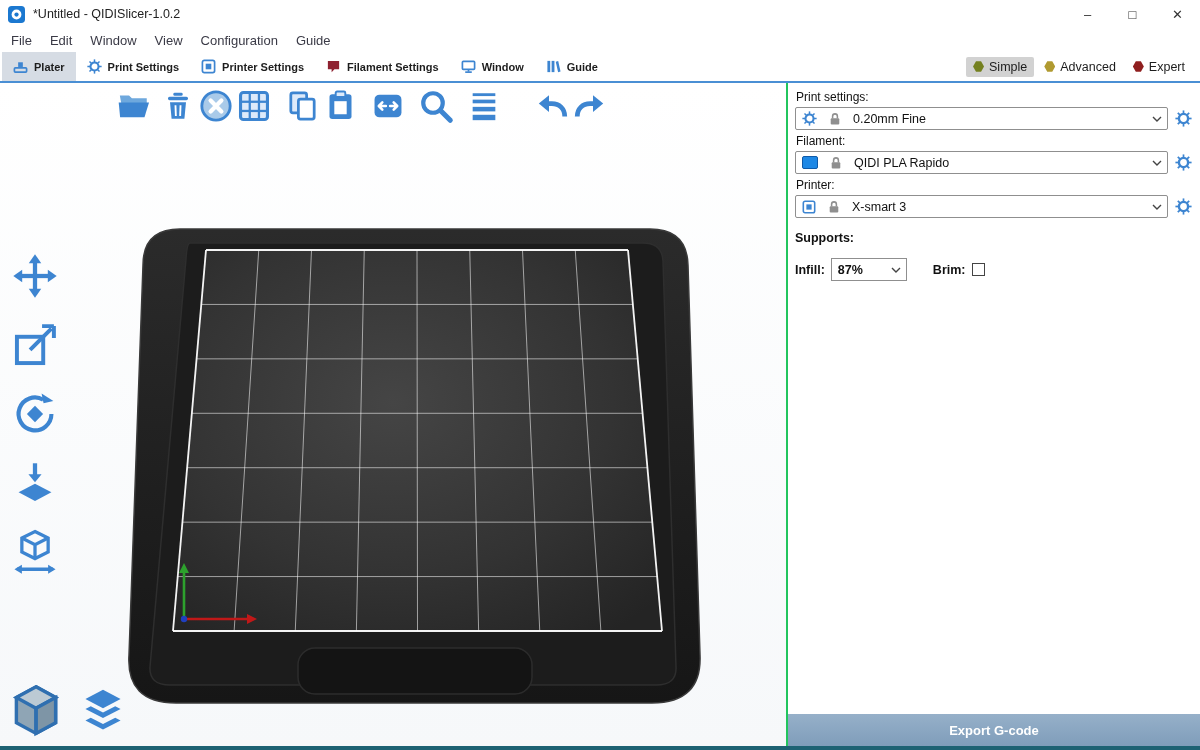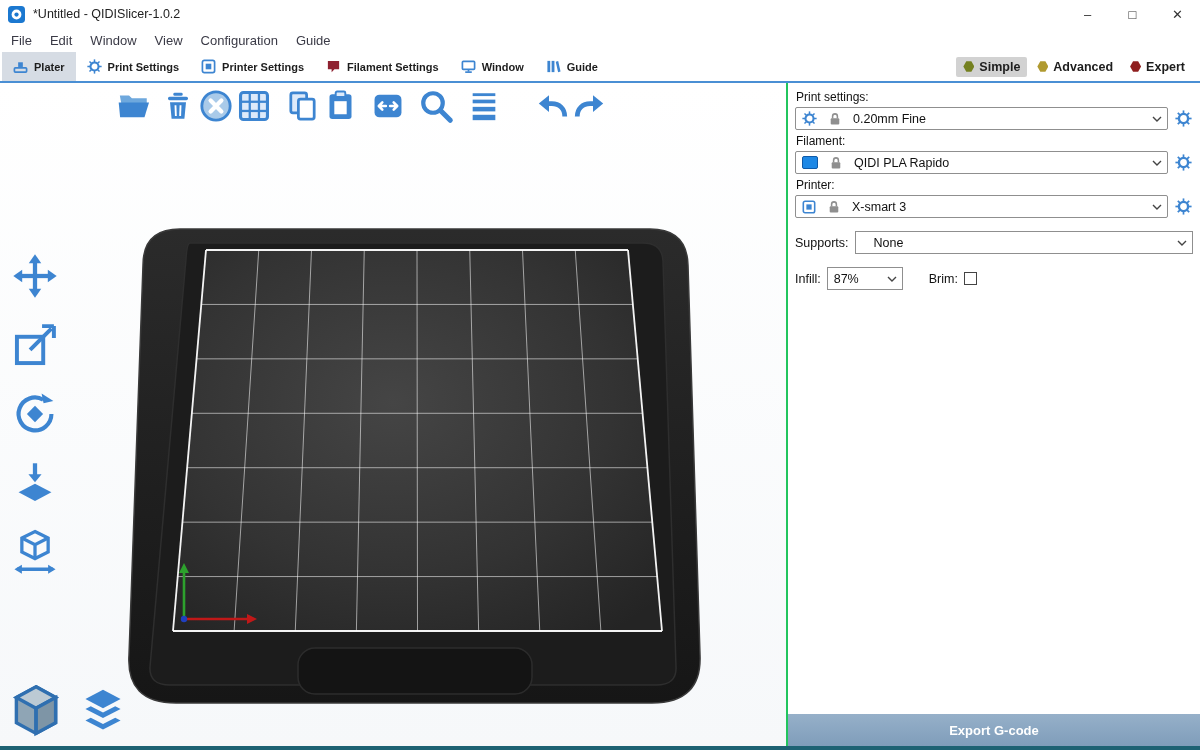--- a/index.html
+++ b/index.html
@@ -16,21 +16,21 @@
 
   
   .menubar { position:absolute; top:28px; left:0; right:0; height:24px; display:flex; align-items:flex-start; padding-left:2px; background:#fff; }
   .menuitem { padding:0 9px; font-size:13px; color:#3a3a46; background:transparent; border:none; height:24px; }
 
   
   .tabbar { position:absolute; top:52px; left:0; right:0; height:31px; display:flex; align-items:stretch; background:#fff; border-bottom:2px solid #4a8fd4; padding-left:2px; }
   .tab { display:flex; align-items:center; gap:6px; padding:0 11px; font-size:11px; font-weight:bold; color:#1d1d1d; background:transparent; border:none; }
   .tab.active { background:#d6dce4; }
   .modes { margin-left:auto; display:flex; align-items:center; gap:3px; padding-right:8px; }
-  .mode { display:flex; align-items:center; gap:5px; padding:3px 7px; font-size:12.5px; font-weight:bold; color:#1d1d1d; background:transparent; border:none; border-radius:2px; }
+  .mode { display:flex; align-items:center; gap:5px; padding:3px 7px; font-size:12.5px; font-weight:normal; color:#1d1d1d; background:transparent; border:none; border-radius:2px; }
   .mode.active { background:#d2d2d2; }
   .hex { display:inline-block; width:11px; height:11px; clip-path:polygon(27% 3%,73% 3%,100% 50%,73% 97%,27% 97%,0 50%); }
   .hex.simple { background:#74801f; }
   .hex.advanced { background:#b09a30; }
   .hex.expert { background:#8f1f1f; }
 
   
   .viewport { position:absolute; top:83px; left:0; width:786px; height:663px; background:linear-gradient(#ffffff,#f6f8fa); overflow:hidden; }
   .sidepanel { position:absolute; top:83px; left:786px; right:0; bottom:4px; background:#fff; border-left:2px solid #22c55e; padding:3px 7px 40px 7px; font-size:12px; }
   .bottom-strip { position:absolute; left:0; right:0; bottom:0; height:4px; background:#1d6273; }
@@ -48,21 +48,21 @@
 
   .bed-svg { position:absolute; top:0; left:0; }
 
   
   .field-label { margin:4px 0 3px 1px; color:#111; font-size:12px; }
   .combo-row { display:flex; align-items:center; gap:5px; }
   .combo { flex:1; height:23px; border:1px solid #8f8f8f; border-radius:2px; background:#fff; display:flex; align-items:center; gap:12px; padding:0 5px 0 6px; }
   .combo-text { flex:1; font-size:12.5px; color:#111; white-space:nowrap; overflow:hidden; }
   .gear-btn { width:20px; height:20px; display:flex; align-items:center; justify-content:center; background:transparent; border:none; padding:0; }
   .swatch { width:16px; height:13px; background:#1e88e5; border:1px solid #0f5aa8; border-radius:2px; }
-  .row-inline { display:flex; align-items:center; margin-top:13px; }
+  .row-inline { display:flex; align-items:center; margin-top:13px;font-weight:bold; }
   .inline-label { font-size:12.5px; color:#111; }
   .supports-combo { flex:1; margin-left:6px; height:23px; border:1px solid #8f8f8f; background:#fff; display:flex; align-items:center; padding:0 5px 0 18px; }
   .small-combo { width:76px; height:23px; border:1px solid #8f8f8f; background:#fff; display:flex; align-items:center; padding:0 5px 0 6px; margin-left:6px; }
   .checkbox { width:13px; height:13px; border:1px solid #444; background:#fff; margin-left:6px; display:inline-block; }
   .export-btn { position:absolute; left:0; right:0; bottom:0; height:32px; background:linear-gradient(#96b0c9,#7f9dba); color:#fff; font-size:13px; font-weight:bold; display:flex; align-items:center; justify-content:center; border:none; }
 </style>
 </head>
 <body>
 
 <svg width="0" height="0" style="position:absolute">
@@ -436,26 +436,20 @@
       </div>
       <button class="gear-btn">
         <svg width="17" height="17">
             <use href="#sym-gear" width="17" height="17"></use>
           </svg>
       </button>
     </div>
 
     <div class="row-inline">
       <span class="inline-label">Supports:</span>
-      <div class="supports-combo">
-        <span class="combo-text">None</span>
-        <svg width="10" height="6">
-            <use href="#sym-chev" width="10" height="6"></use>
-          </svg>
-      </div>
     </div>
 
     <div class="row-inline">
       <span class="inline-label">Infill:</span>
       <div class="small-combo">
         <span class="combo-text">87%</span>
         <svg width="10" height="6">
             <use href="#sym-chev" width="10" height="6"></use>
           </svg>
       </div>

